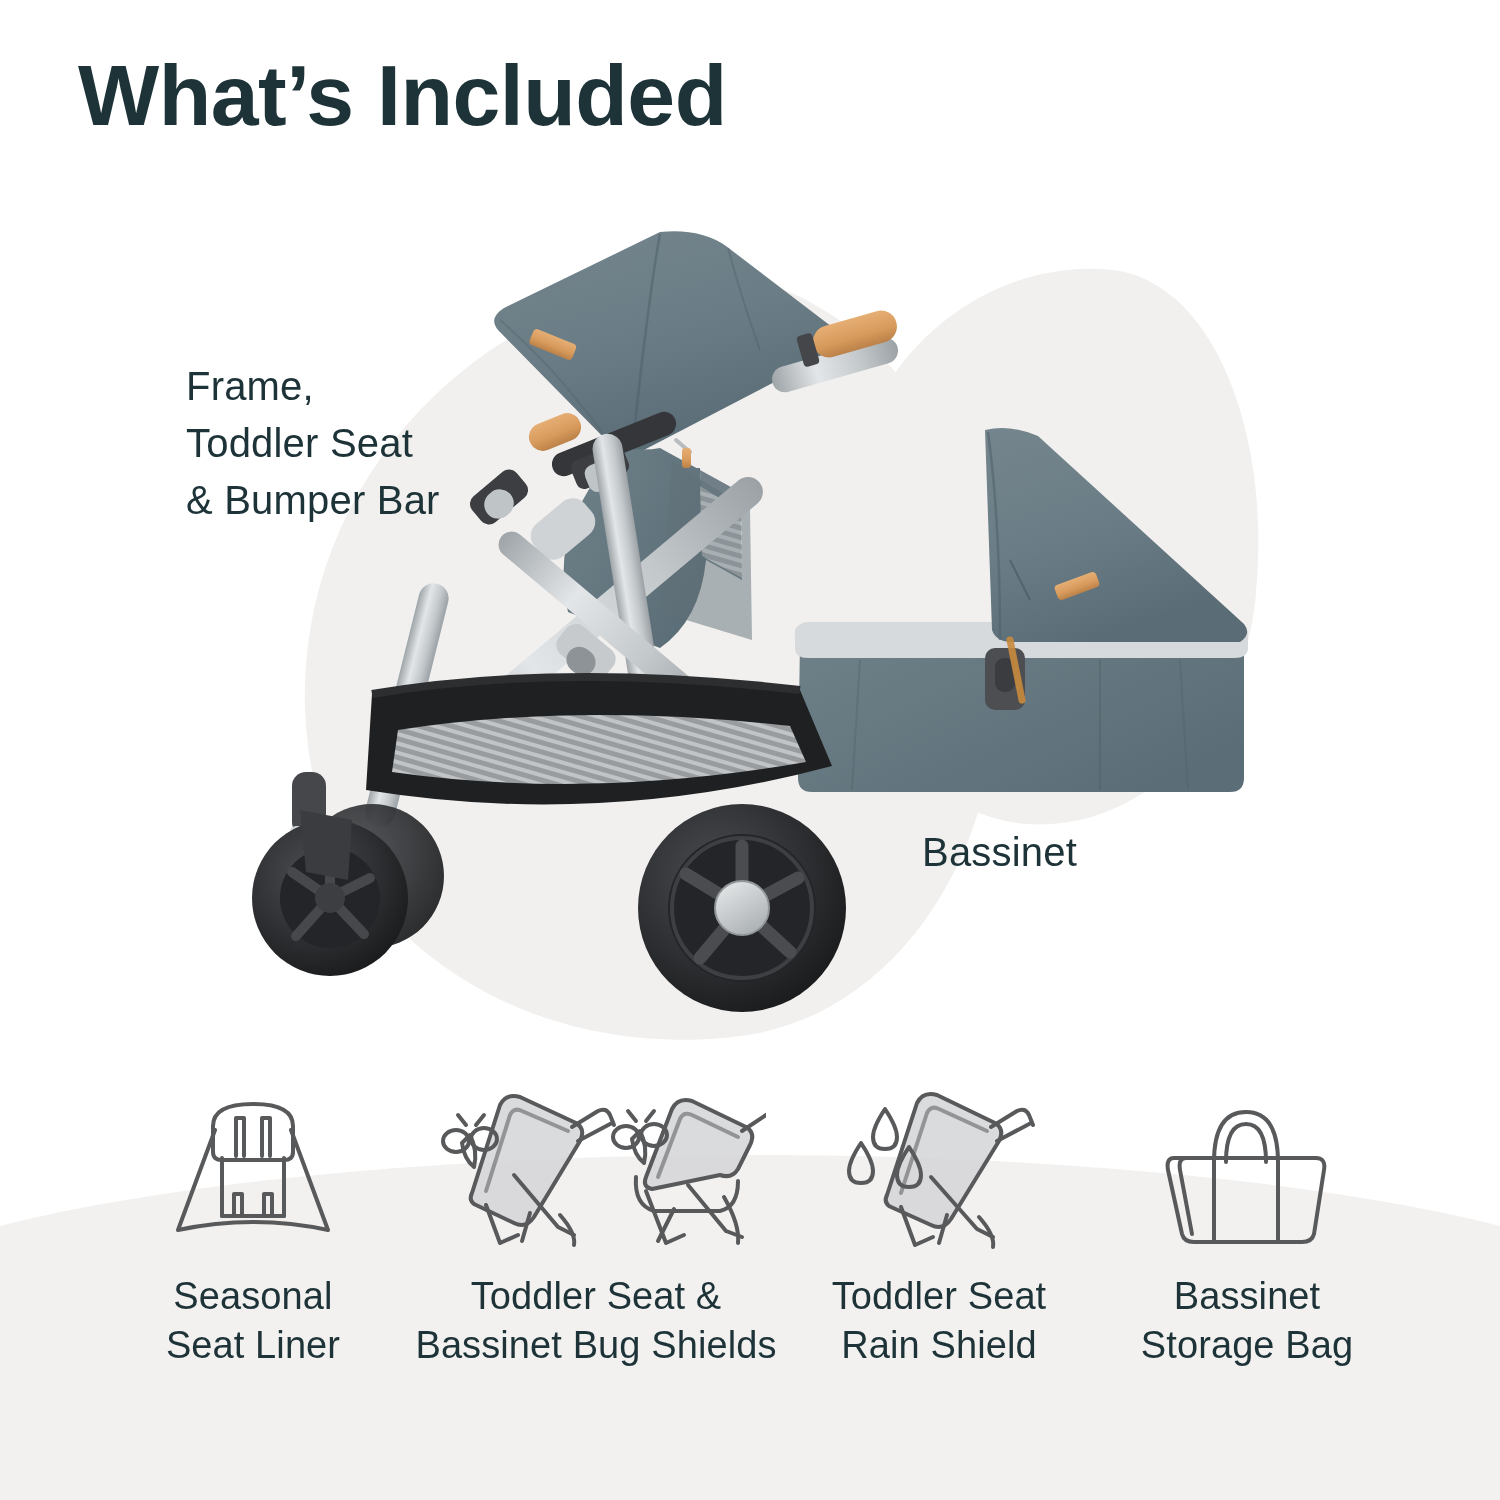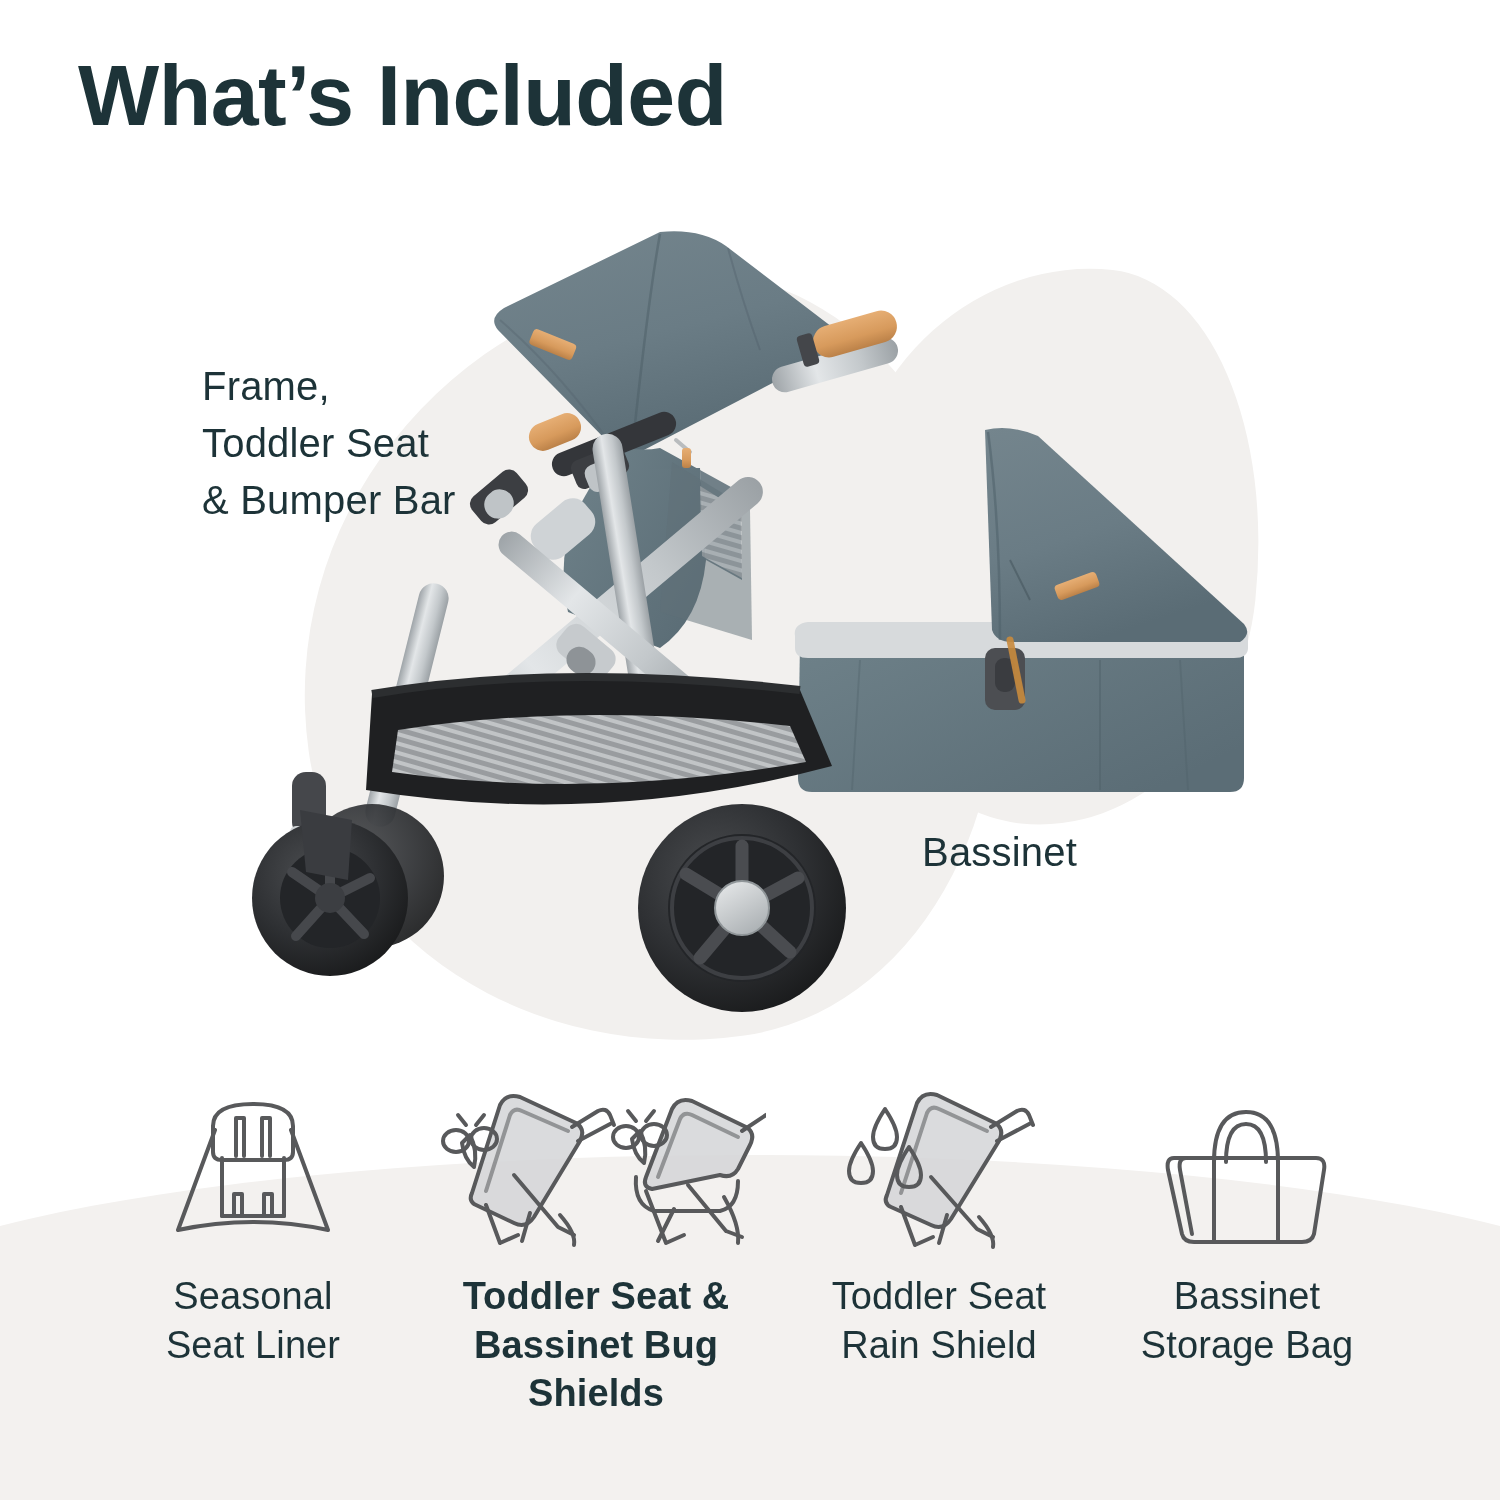--- a/index.html
+++ b/index.html
@@ -51,21 +51,21 @@
 
   
   .callout{
     position:absolute;
     color:#1d3338;
     font-size:40px;
     line-height:1.42;
     letter-spacing:0.2px;
     white-space:pre-line;
   }
-  .callout-frame{ left:186px; top:358px;margin-left:16px; }
+  .callout-frame{ left:186px; top:358px; }
   .callout-bassinet{ left:922px; top:824px; font-size:40px; }
 
   
   .product{ position:absolute; inset:0; }
 
   
   .acc-row{
     position:absolute;
     left:0; top:1085px;
     width:1500px;
@@ -73,21 +73,21 @@
     align-items:flex-start;
     justify-content:center;
     gap:8px;
   }
   .acc{
     width:300px;
     display:flex;
     flex-direction:column;
     align-items:center;
   }
-  .acc:nth-child(2){ width:370px;font-weight:bold; }
+  .acc:nth-child(2){ width:370px; }
   .acc-art{
     height:165px;
     display:flex;
     align-items:flex-end;
     justify-content:center;
   }
   .acc-label{
     margin-top:22px;
     text-align:center;
     color:#1d3338;

